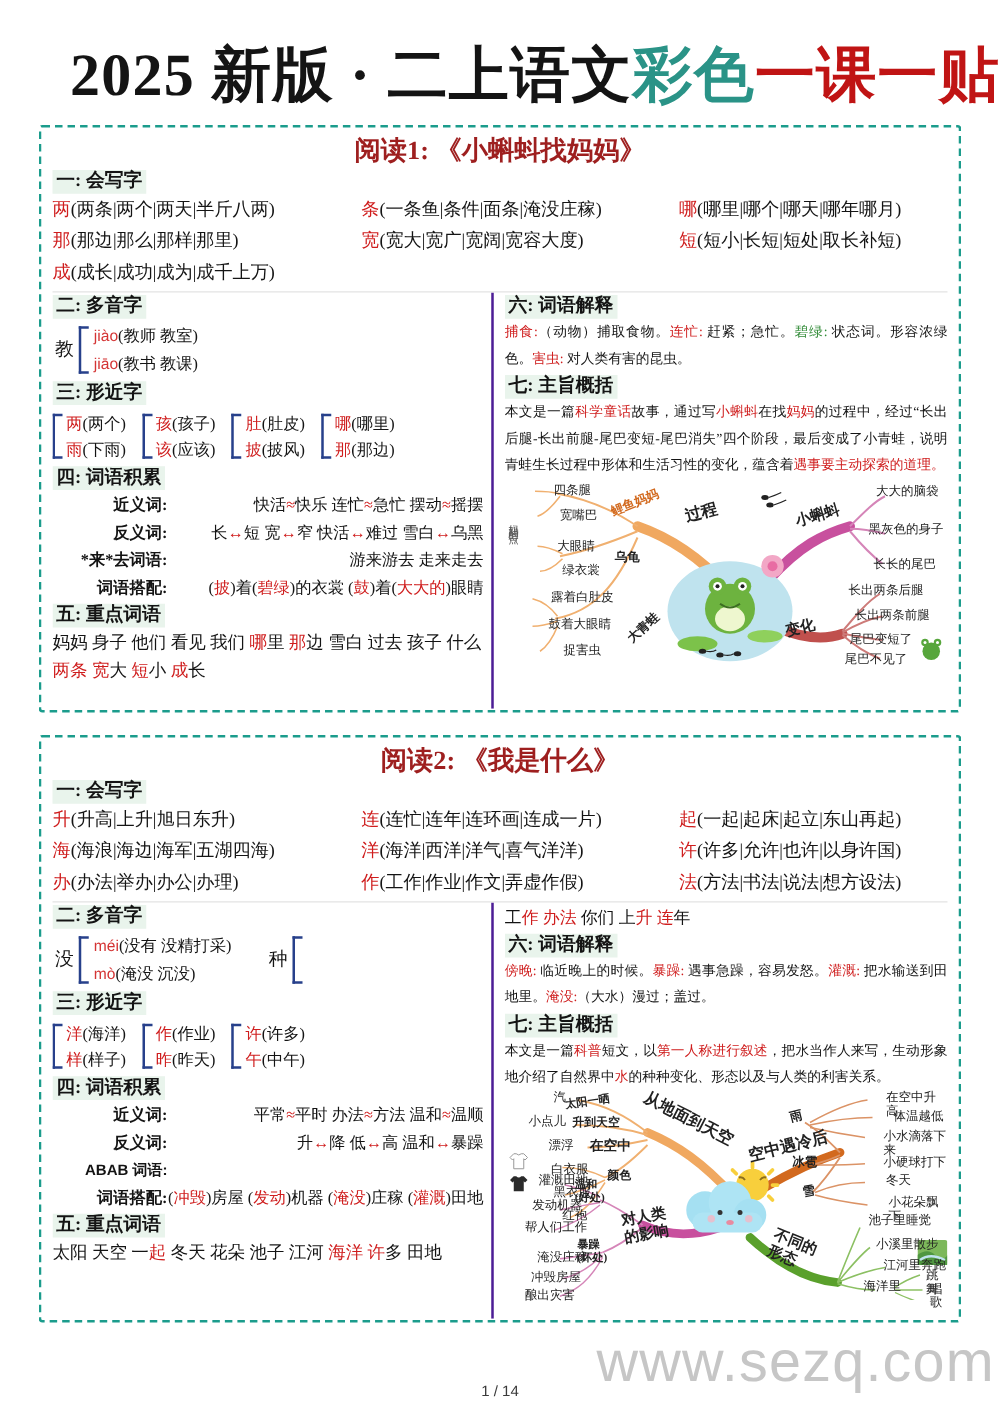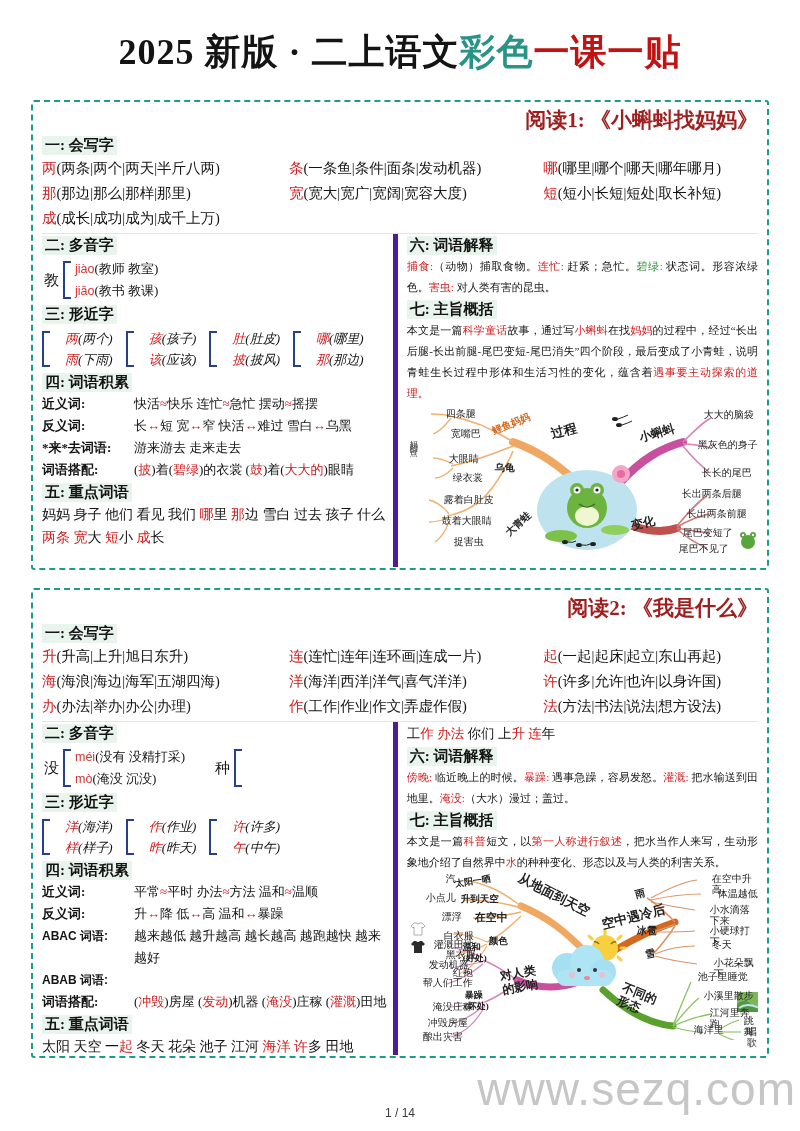--- a/index.html
+++ b/index.html
@@ -2,52 +2,52 @@
 <html><head>
 <meta charset="utf-8">
 <style>
   html,body{margin:0;padding:0;}
   body{
     width:800px;height:1131px;position:relative;background:#ffffff;
     font-family:"Liberation Serif","DejaVu Serif",serif;color:#141414;
     overflow:hidden;
   }
   
-  .page-title{position:absolute;top:28px;left:0;width:800px;text-align:center;
-    font-size:36px;font-weight:bold;letter-spacing:1px;}
+  .page-title{position:absolute;top:28px;left:0;width:800px;text-align:right;
+    font-size:48px;font-weight:bold;letter-spacing:1px;}
   .tt-teal{color:#2a9387;}
   .tt-red{color:#c01414;}
   
   .box{position:absolute;left:31px;width:738px;box-sizing:border-box;
     border:2.5px dashed #1b9c8c;border-radius:3px;padding:4px 9px 4px 9px;background:#fff;}
   .box1{top:100px;height:470px;}
   .box2{top:588px;height:470px;}
-  .sec-title{text-align:right;color:#9e1f1f;font-weight:bold;font-size:21px;line-height:28px;}
+  .sec-title{text-align:center;color:#9e1f1f;font-weight:bold;font-size:21px;line-height:28px;}
   .hl{background:#e9f4ec;font-weight:bold;font-size:15px;line-height:19px;
     display:inline-block;padding:0 3px;margin:2px 0 1px 0;}
   .r{color:#cf1d1d;}
   .g{color:#2f8a35;}
   
   .hz-grid{display:grid;grid-template-columns:34.5% 35.5% 30%;
     font-size:14.5px;line-height:25px;border-bottom:1px solid #e4e4e4;padding-bottom:2px;}
   .hz-head{color:#cf1d1d;}
   
   .cols{display:flex;height:333px;overflow:hidden;}
   .colL{width:49%;padding-right:6px;box-sizing:border-box;}
-  .colR{width:51%;border-left:5px solid #4c1d95;padding-left:9px;box-sizing:border-box;position:relative;}
+  .colR{width:51%;border-left:2px solid #4c1d95;padding-left:9px;box-sizing:border-box;position:relative;}
   
   .dy-row{display:flex;gap:30px;margin:2px 0 1px 2px;}
   .bgrp{display:flex;align-items:center;gap:4px;font-size:13px;line-height:21px;}
   .bchar{font-size:15px;}
   .brk{width:6px;align-self:stretch;border:2px solid #27408b;border-right:none;margin:3px 0;flex-shrink:0;}
   .py{color:#d43434;font-family:"Liberation Sans",sans-serif;font-size:12.5px;}
   .xj-row{display:flex;gap:13px;margin:3px 0 1px 0;}
-  .xj-row .bgrp{gap:15px;font-style:italic;}
-  
-  .accrow{display:flex;font-size:13px;line-height:22px;}
+  .xj-row .bgrp{gap:3px;}
+  
+  .accrow{display:flex;font-size:13px;line-height:22px;text-align:right;}
   .acclabel{font-weight:bold;min-width:92px;flex-shrink:0;}
   .accbody{flex:1;}
   
   .kw{font-size:14px;line-height:23px;}
   .para{font-size:11px;line-height:21px;text-align:justify;}
   
   .map{position:relative;width:100%;}
   .map1{height:148px;margin-top:2px;}
   .map2{height:166px;margin-top:1px;}
   .map svg.curves{position:absolute;left:0;top:0;}
@@ -67,21 +67,21 @@
 <div class="page-title">
   <span>2025 新版 · 二上语文</span><span class="tt-teal">彩色</span><span class="tt-red">一课一贴</span>
 </div>
 
 <div class="box box1">
   <div class="sec-title">阅读1: 《小蝌蚪找妈妈》</div>
 
   <div><span class="hl">一: 会写字</span></div>
   <div class="hz-grid">
     <div><span class="hz-head">两</span><span>(两条|两个|两天|半斤八两)</span></div>
-    <div><span class="hz-head">条</span><span>(一条鱼|条件|面条|发动机器)</span></div>
+    <div><span class="hz-head">条</span><span>(一条鱼|条件|面条|淹没庄稼)</span></div>
     <div><span class="hz-head">哪</span><span>(哪里|哪个|哪天|哪年哪月)</span></div>
     <div><span class="hz-head">那</span><span>(那边|那么|那样|那里)</span></div>
     <div><span class="hz-head">宽</span><span>(宽大|宽广|宽阔|宽容大度)</span></div>
     <div><span class="hz-head">短</span><span>(短小|长短|短处|取长补短)</span></div>
     <div><span class="hz-head">成</span><span>(成长|成功|成为|成千上万)</span></div>
   </div>
 
   <div class="cols">
     <div class="colL">
       <div><span class="hl">二: 多音字</span></div>
@@ -304,24 +304,20 @@
       </div>
 
       <div><span class="hl">四: 词语积累</span></div>
       <div class="accrow">
         <span class="acclabel">近义词:</span>
         <span class="accbody"><span>平常</span><span class="r">≈</span><span>平时  办法</span><span class="r">≈</span><span>方法  温和</span><span class="r">≈</span><span>温顺</span></span>
       </div>
       <div class="accrow">
         <span class="acclabel">反义词:</span>
         <span class="accbody"><span>升</span><span class="r">↔</span><span>降  低</span><span class="r">↔</span><span>高  温和</span><span class="r">↔</span><span>暴躁</span></span>
-      </div>
-      <div class="accrow">
-        <span class="acclabel" style="font-family:'Liberation Sans',sans-serif;font-size:12px">ABAC 词语:</span>
-        <span class="accbody"><span>越来越低  越升越高  越长越高  越跑越快  越来越好</span></span>
       </div>
       <div class="accrow">
         <span class="acclabel" style="font-family:'Liberation Sans',sans-serif;font-size:12px">ABAB 词语:</span>
       </div>
       <div class="accrow">
         <span class="acclabel">词语搭配:</span>
         <span class="accbody"><span>(</span><span class="r">冲毁</span><span>)房屋 (</span><span class="r">发动</span><span>)机器 (</span><span class="r">淹没</span><span>)庄稼 (</span><span class="r">灌溉</span><span>)田地</span></span>
       </div>
 
       <div><span class="hl">五: 重点词语</span></div>

